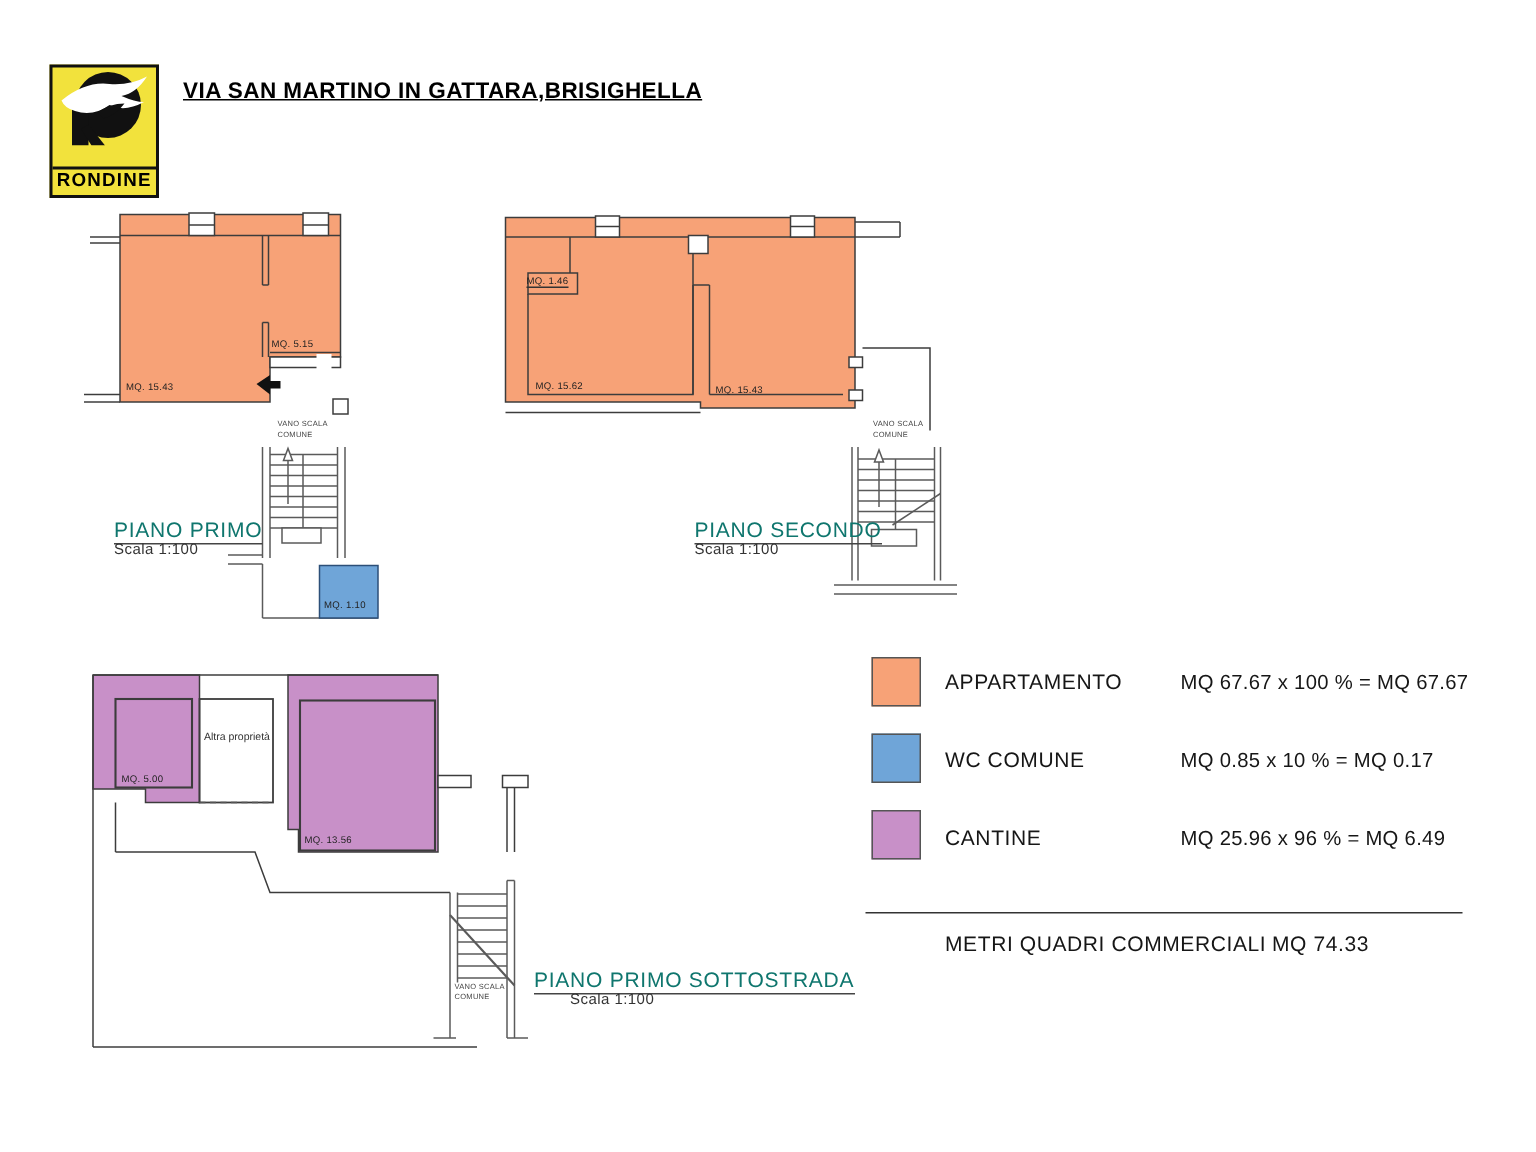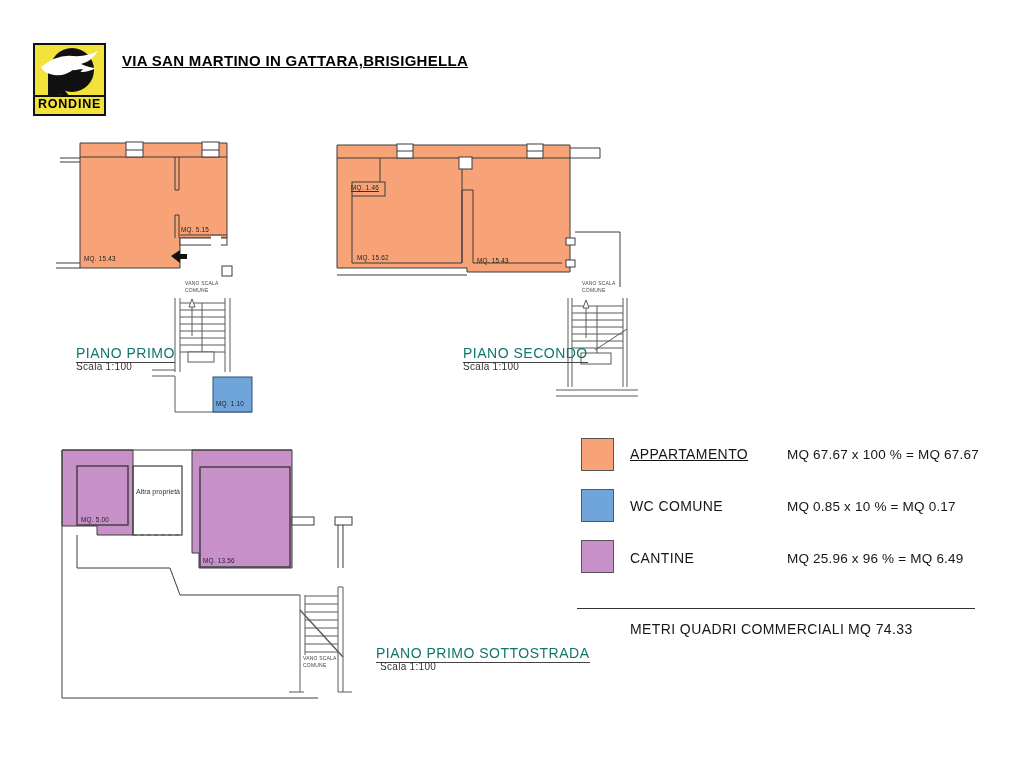--- a/index.html
+++ b/index.html
@@ -11,21 +11,21 @@
   .mq{font-size:6.4px;color:#222;letter-spacing:.2px;}
   .mq-ul{border-bottom:1px solid #333;padding-bottom:0px;}
   .altra{font-size:7px;color:#333;}
   .vano{position:absolute;font-size:5px;line-height:1.3;color:#444;letter-spacing:.2px;}
   .plan-title{font-size:14px;color:#0f766e;letter-spacing:.5px;border-bottom:1.2px solid #444;padding-bottom:1px;}
   .plan-scale{font-size:10px;color:#333;letter-spacing:.3px;}
   .swatch{position:absolute;width:33px;height:33px;border:1px solid #555;box-sizing:border-box;}
   .legend-label{font-size:14px;color:#161616;letter-spacing:.4px;}
   .legend-formula{font-size:13.5px;color:#161616;letter-spacing:.2px;text-align:center;}
   .divider{position:absolute;height:1px;background:#333;}
-  .logo{position:absolute;left:33px;top:43px;width:73px;height:73px;border:2px solid #111;
+  .logo{position:absolute;left:33px;top:43px;width:73px;height:89px;border:2px solid #111;
         box-sizing:border-box;display:flex;flex-direction:column;}
   .logo-emblem{flex:1;position:relative;overflow:hidden;}
   .logo-word{height:17px;border-top:2px solid #111;font-weight:bold;font-size:12.5px;
              letter-spacing:.8px;color:#000;text-align:center;line-height:15px;}
 </style>
 </head>
 <body>
 
 <div class="page">
 
@@ -210,26 +210,26 @@
   <div class="lbl plan-title" style="left:463px;top:345px;">PIANO SECONDO</div>
   <div class="lbl plan-scale" style="left:463px;top:361px;">Scala 1:100</div>
 
   <div class="lbl mq" style="left:81px;top:516px;">MQ. 5.00</div>
   <div class="lbl altra" style="left:136px;top:488px;">Altra proprietà</div>
   <div class="lbl mq" style="left:203px;top:557px;">MQ. 13.56</div>
   <div class="vano" style="left:303px;top:655px;">
     <span style="display:block;">VANO SCALA</span>
     <span style="display:block;">COMUNE</span>
   </div>
-  <div class="lbl plan-title" style="left:376px;top:645px;">PIANO PRIMO SOTTOSTRADA</div>
+  <div class="lbl plan-title" style="left:356px;top:645px;">PIANO PRIMO SOTTOSTRADA</div>
   <div class="lbl plan-scale" style="left:380px;top:661px;">Scala 1:100</div>
 
   <div>
     <div class="swatch" style="left: 581px; top: 438px; background-color: rgb(247, 162, 119);"></div>
-    <div class="lbl legend-label" style="left:630px;top:446px;text-decoration:underline;">APPARTAMENTO</div>
+    <div class="lbl legend-label" style="left:630px;top:446px;">APPARTAMENTO</div>
     <div class="lbl legend-formula" style="left:787px;top:447px;">MQ 67.67 x 100 % = MQ 67.67</div>
 
     <div class="swatch" style="left: 581px; top: 489px; background-color: rgb(111, 165, 216);"></div>
     <div class="lbl legend-label" style="left:630px;top:498px;">WC COMUNE</div>
     <div class="lbl legend-formula" style="left:787px;top:499px;">MQ 0.85 x 10 % = MQ 0.17</div>
 
     <div class="swatch" style="left: 581px; top: 540px; background-color: rgb(200, 144, 200);"></div>
     <div class="lbl legend-label" style="left:630px;top:550px;">CANTINE</div>
     <div class="lbl legend-formula" style="left:787px;top:551px;">MQ 25.96 x 96 % = MQ 6.49</div>
 

